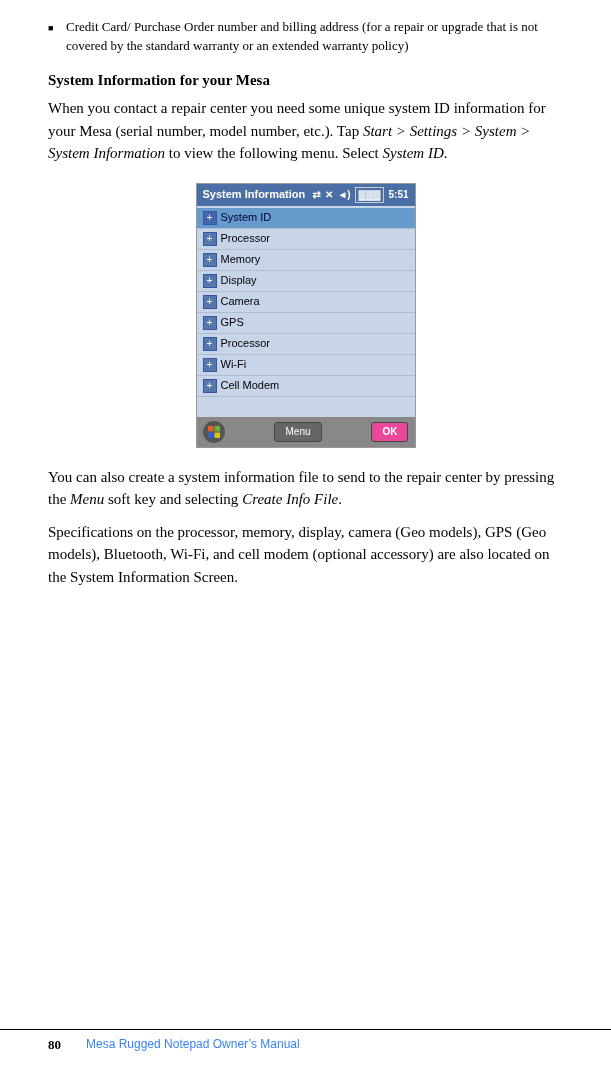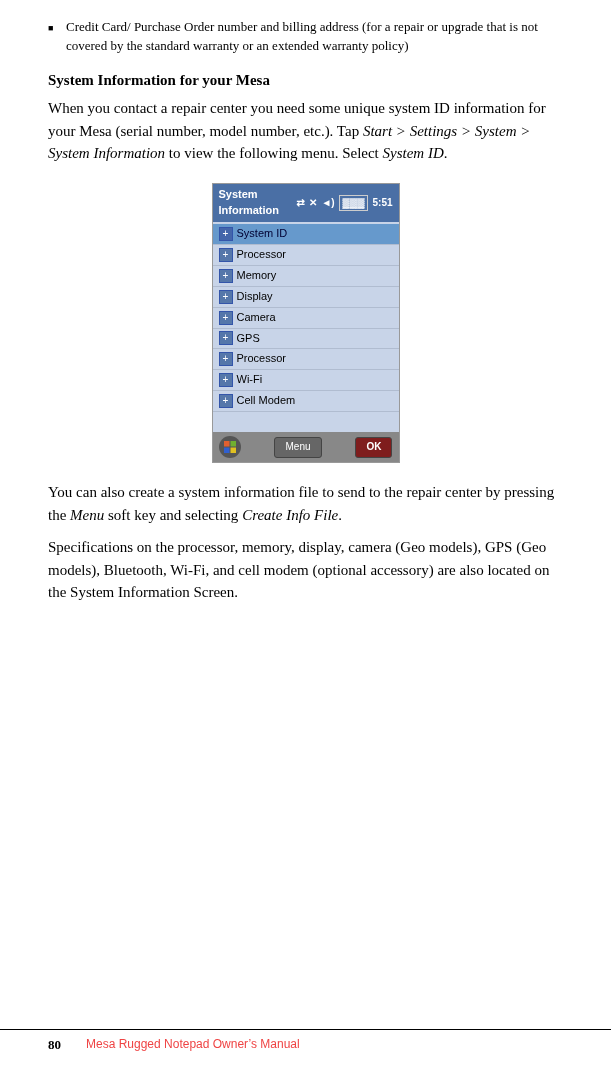--- a/index.html
+++ b/index.html
@@ -55,21 +55,21 @@
     }
 
     .italic-text {
       font-style: italic;
     }
 
     
     .device-screenshot {
       display: block;
       margin: 18px auto 18px auto;
-      width: 188px;
+      width: 220px;
       border: 1px solid #999;
       background: #d0d8e8;
       font-family: Arial, sans-serif;
     }
 
     .device-titlebar {
       background: #4a6fa5;
       color: white;
       font-size: 11px;
       font-weight: bold;
@@ -159,21 +159,21 @@
     .device-menu-btn {
       background: #666;
       border: 1px solid #444;
       border-radius: 3px;
       color: white;
       font-size: 10px;
       padding: 2px 10px;
     }
 
     .device-ok-btn {
-      background: #7f1d1d;
+      background: #ec4899;
       border: 1px solid #444;
       border-radius: 3px;
       color: white;
       font-size: 10px;
       padding: 2px 10px;
       font-weight: bold;
     }
 
     
     .page-footer {
@@ -187,21 +187,21 @@
     }
 
     .footer-page-number {
       font-weight: bold;
       font-size: 13px;
       min-width: 30px;
     }
 
     .footer-text {
       font-size: 12px;
-      color: #ef4444;
+      color: #3b82f6;
       margin-left: 8px;
       font-family: Arial, sans-serif;
     }
   </style>
 </head>
 <body>
 
 <div class="page-container">
 
   <div class="bullet-item">

